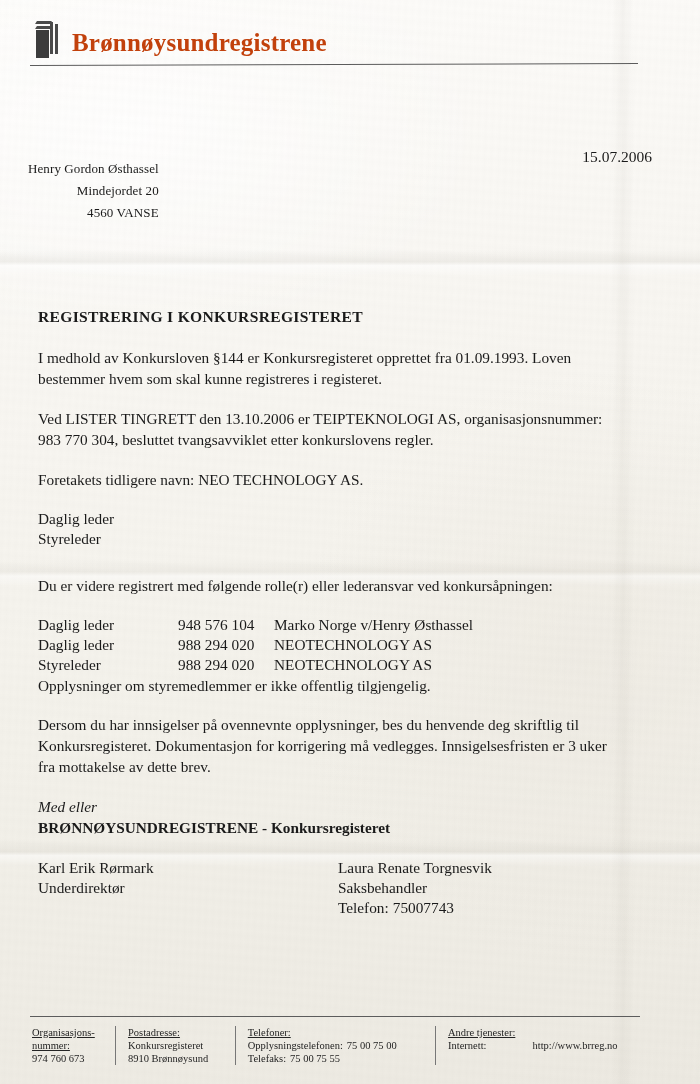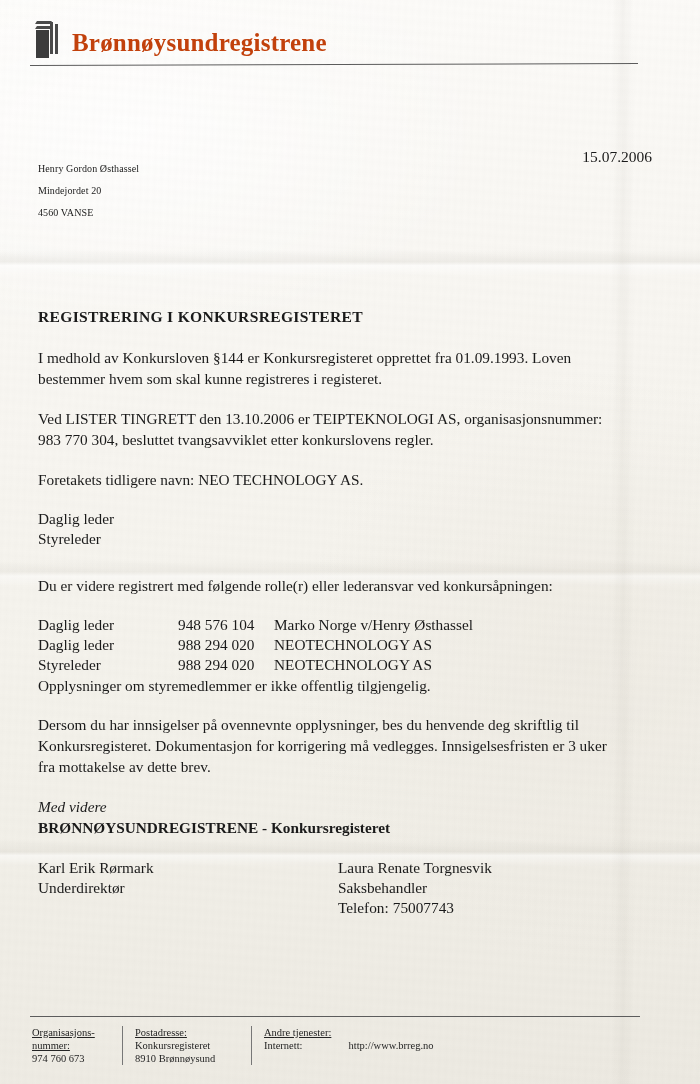--- a/index.html
+++ b/index.html
@@ -100,25 +100,26 @@
     width: 608px;
     height: 1px;
     background: #5c5c5c;
     z-index: 3;
     transform: rotate(-0.18deg);
   }
 
   
   .addr {
     position: absolute;
-    left: 38px;
+    left: 28px;
     top: 158px;
-    font-size: 10px;
+    font-size: 13px;
     line-height: 22px;
     letter-spacing: 0.1px;
+    text-align: right;
   }
   .date {
     position: absolute;
     right: 48px;
     top: 148px;
     font-size: 15.5px;
   }
 
   
   .body-block {
@@ -274,21 +275,21 @@
       </tr>
     </tbody>
       </table>
     <div>Opplysninger om styremedlemmer er ikke offentlig tilgjengelig.</div>
 
     <div class="gap-md"></div>
 
     <p class="para">Dersom du har innsigelser på ovennevnte opplysninger, bes du henvende deg skriftlig til Konkursregisteret. Dokumentasjon for korrigering må vedlegges. Innsigelsesfristen er 3 uker fra mottakelse av dette brev.</p>
 
     <div class="sig">
-      <div class="sig-italic">Med videre</div>
+      <div class="sig-italic">Med eller</div>
       <div class="sig-bold">BRØNNØYSUNDREGISTRENE - Konkursregisteret</div>
     </div>
   </div>
 
   <div class="signers">
     <div class="col-left">
       <div>Karl Erik Rørmark</div>
       <div>Underdirektør</div>
     </div>
     <div class="col-right">
@@ -307,20 +308,31 @@
     <div class="fcol fc1">
       <div class="fhead">Organisasjons-</div>
       <div class="fhead">nummer:</div>
       <div>974 760 673</div>
     </div>
     <div class="fcol fc2">
       <div class="fhead">Postadresse:</div>
       <div>Konkursregisteret</div>
       <div>8910 Brønnøysund</div>
     </div>
+    <div class="fcol fc3">
+      <div class="fhead">Telefoner:</div>
+      <div class="kv">
+        <span class="k">Opplysningstelefonen:</span>
+        <span>75 00 75 00</span>
+      </div>
+      <div class="kv">
+        <span class="k">Telefaks:</span>
+        <span>75 00 75 55</span>
+      </div>
+    </div>
     <div class="fcol fc4">
       <div class="fhead">Andre tjenester:</div>
       <div class="kv">
         <span class="k">Internett:</span>
         <span class="url">http://www.brreg.no</span>
       </div>
     </div>
   </div>
 
 </div>

